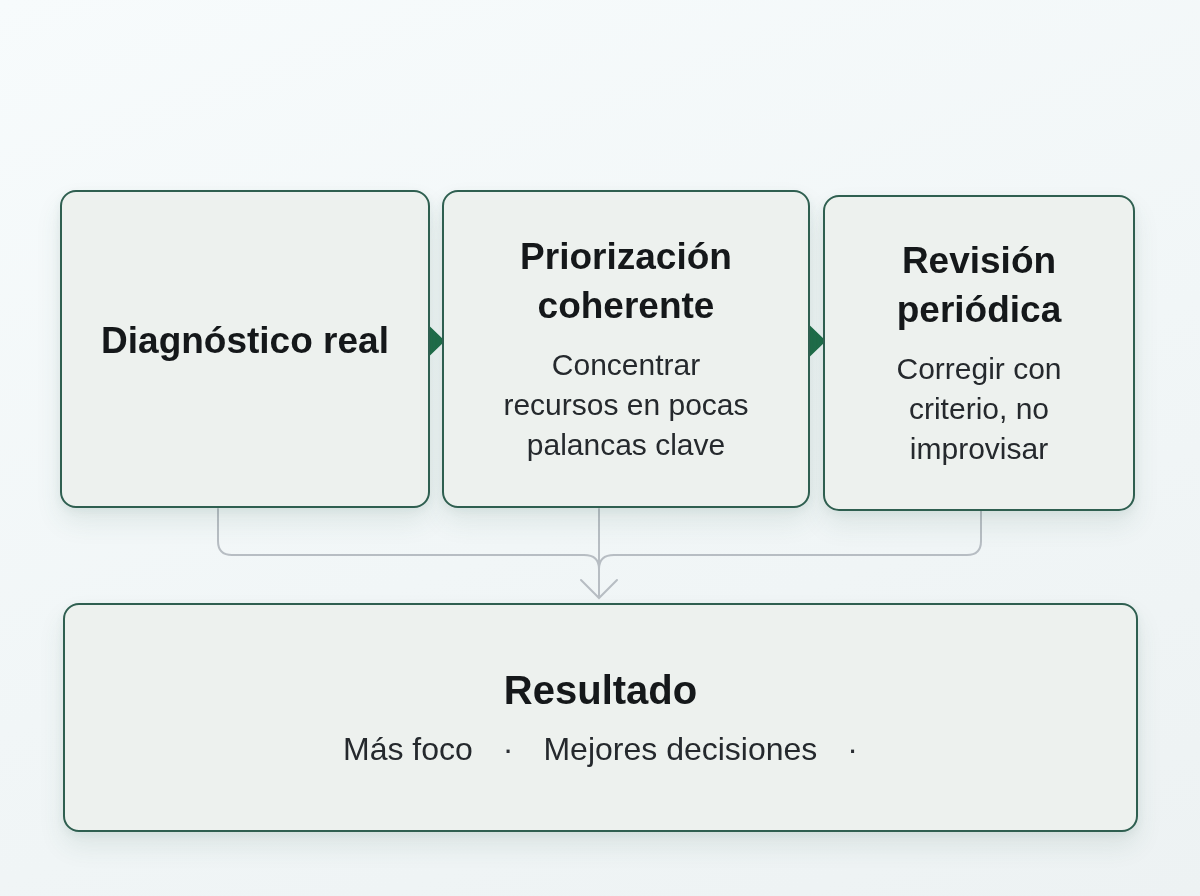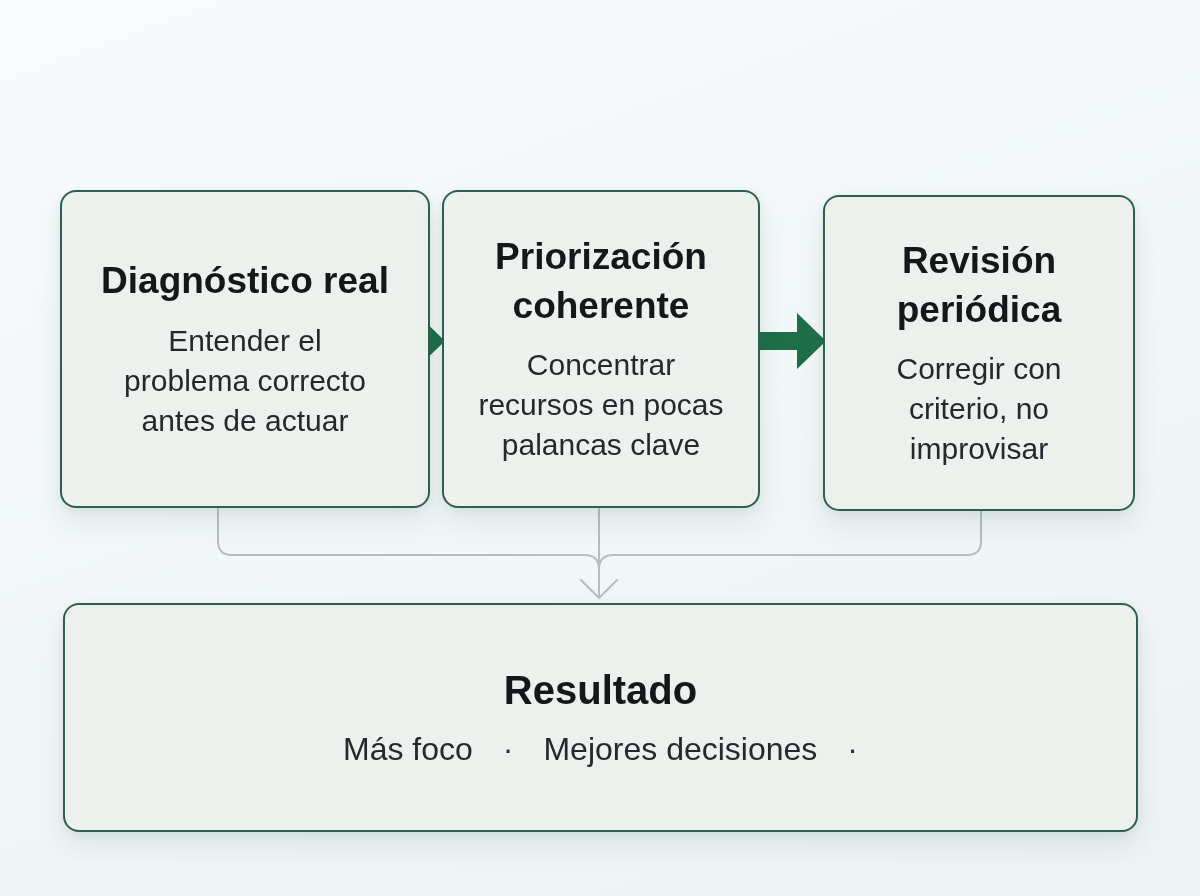--- a/index.html
+++ b/index.html
@@ -22,21 +22,21 @@
     border: 2px solid #2f5f50;
     border-radius: 16px;
     display: flex;
     flex-direction: column;
     align-items: center;
     justify-content: center;
     text-align: center;
     box-shadow: 0 14px 26px rgba(46, 94, 78, 0.10), 0 3px 8px rgba(46, 94, 78, 0.07);
   }
   #step1 { left: 60px;  top: 190px; width: 370px; height: 318px; }
-  #step2 { left: 442px; top: 190px; width: 318px; height: 318px; }
+  #step2 { left: 442px; top: 190px; width: 368px; height: 318px; }
   #step3 { left: 823px; top: 195px; width: 312px; height: 316px; }
   #result { left: 63px; top: 603px; width: 1075px; height: 229px; }
   .step-title {
     font-size: 37px;
     font-weight: bold;
     line-height: 1.32;
     color: #15181a;
     margin-bottom: 15px;
     width: 290px;
   }
@@ -72,21 +72,20 @@
     <path d="M 599 509 L 599 596"></path>
     <path d="M 581 580 L 599 598 L 617 580"></path>
   </g>
 
   <polygon points="372,332 416,332 416,313 445,341 416,369 416,350 372,350" fill="#1f6e4a"></polygon>
   <polygon points="757,332 797,332 797,313 826,341 797,369 797,350 757,350" fill="#1f6e4a"></polygon>
 </svg>
 
 <div class="card" id="step1">
   <div class="step-title">Diagnóstico real</div>
-  <div class="step-desc">Entender el problema correcto antes de actuar</div>
 </div>
 
 <div class="card" id="step2">
   <div class="step-title">Priorización coherente</div>
   <div class="step-desc">Concentrar recursos en pocas palancas clave</div>
 </div>
 
 <div class="card" id="step3">
   <div class="step-title">Revisión periódica</div>
   <div class="step-desc">Corregir con criterio, no improvisar</div>

